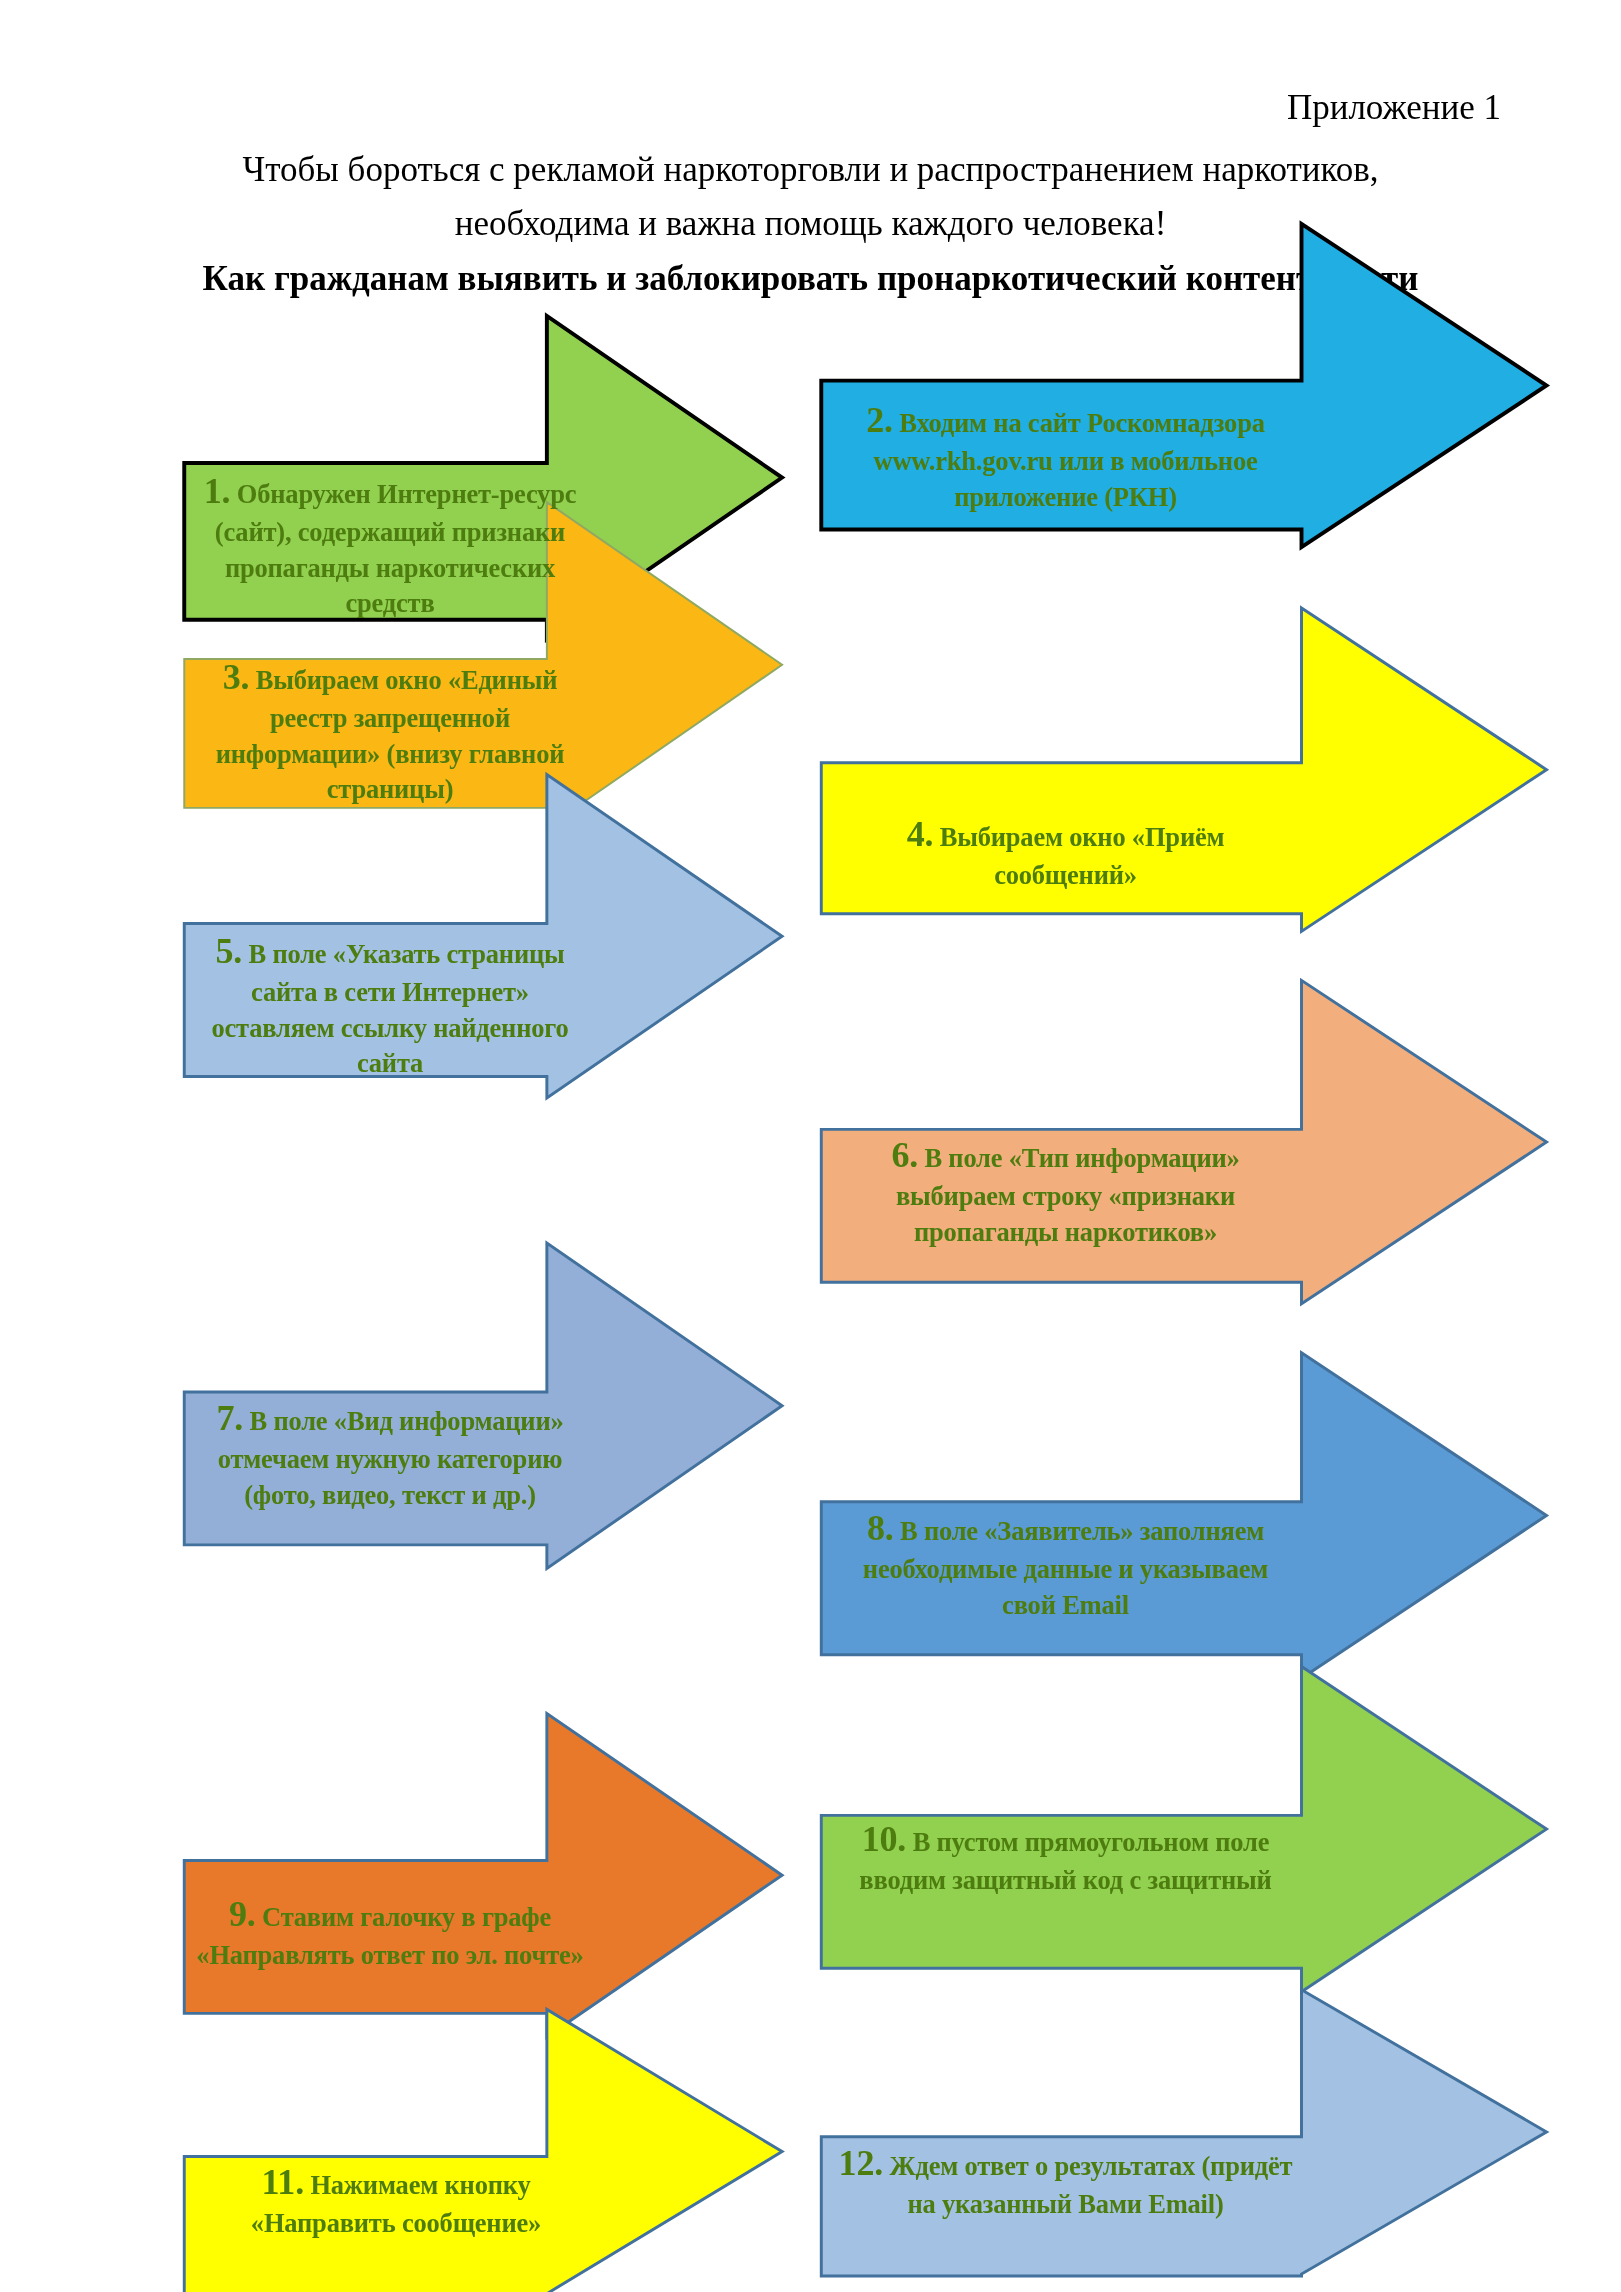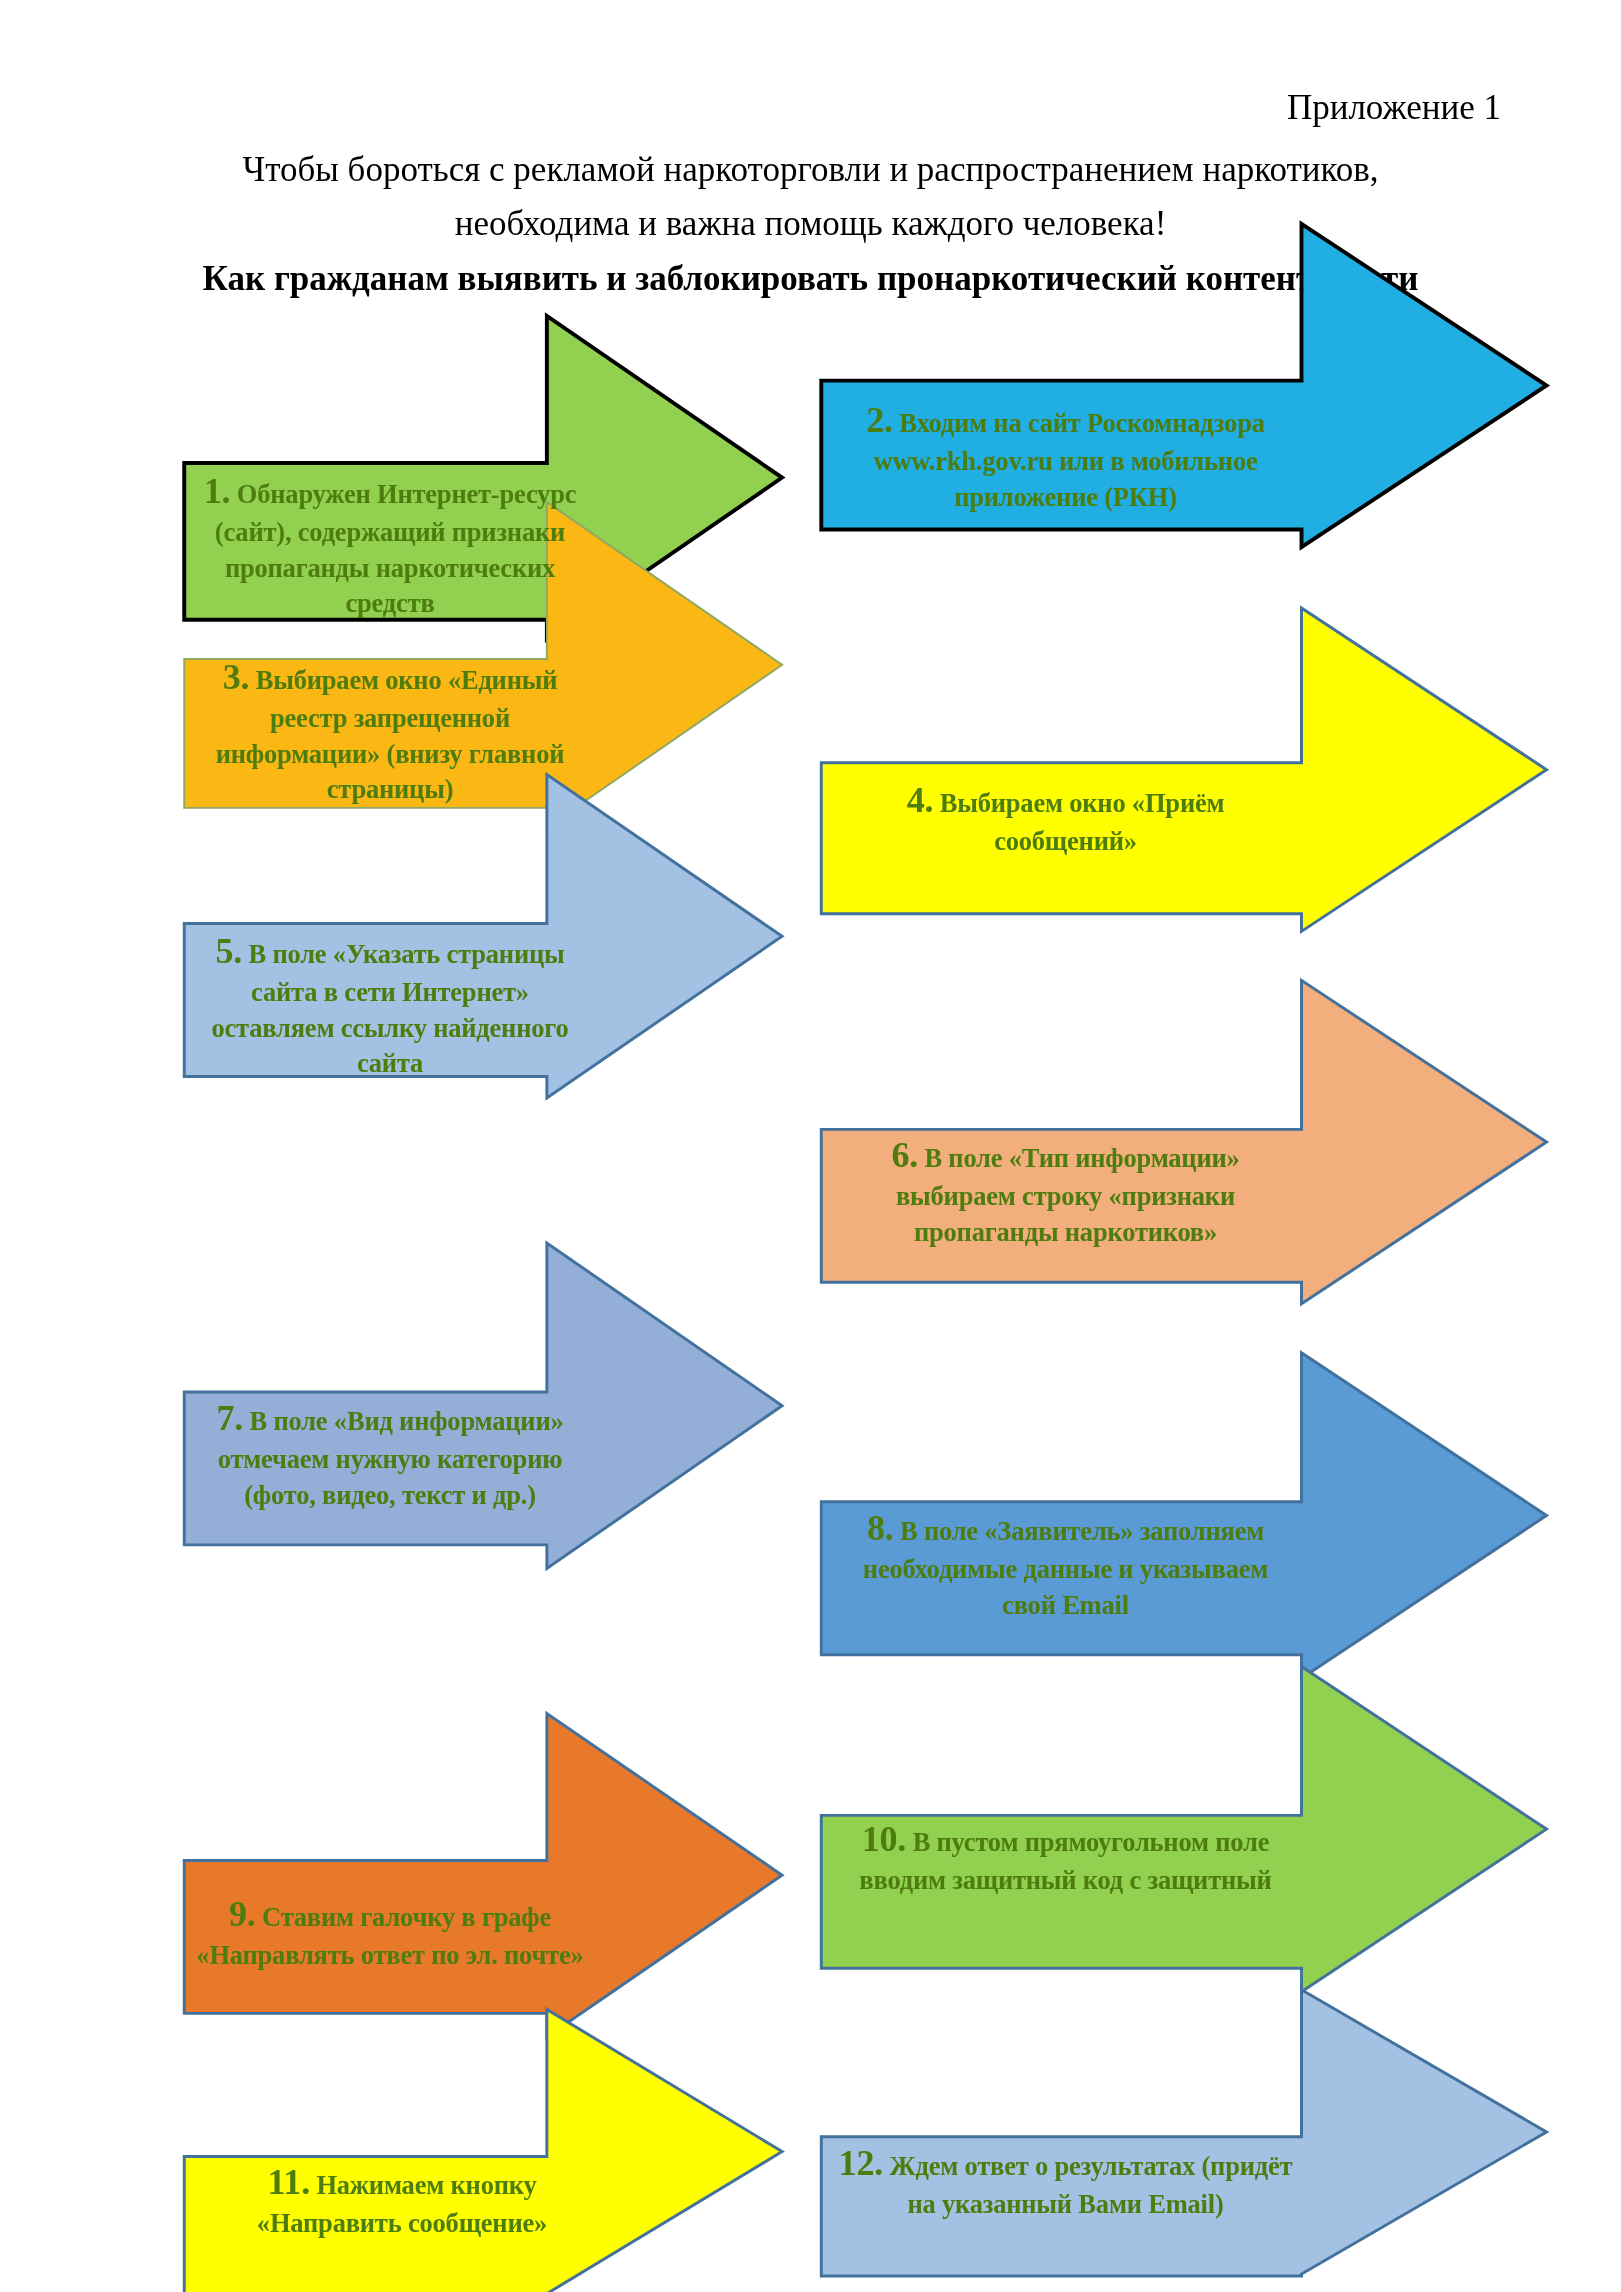--- a/index.html
+++ b/index.html
@@ -111,42 +111,42 @@
   <div id="labels">
       <div class="lbl-wrap" style="left: 194px; top: 461px; width: 392px; height: 167px;">
         <div class="arrow-label" style="font-size: 26.5px;"><span class="num">1.</span> <span>Обнаружен Интернет-ресурс (сайт), содержащий признаки пропаганды наркотических средств</span></div>
       </div>
       <div class="lbl-wrap" style="left: 835px; top: 392px; width: 461px; height: 127px;">
         <div class="arrow-label" style="font-size: 26.5px;"><span class="num">2.</span> <span>Входим на сайт Роскомнадзора www.rkh.gov.ru или в мобильное приложение (РКН)</span></div>
       </div>
       <div class="lbl-wrap" style="left: 194px; top: 647px; width: 392px; height: 167px;">
         <div class="arrow-label" style="font-size: 26.5px;"><span class="num">3.</span> <span>Выбираем окно «Единый реестр запрещенной информации» (внизу главной страницы)</span></div>
       </div>
-      <div class="lbl-wrap" style="left: 835px; top: 774px; width: 461px; height: 88px;">
+      <div class="lbl-wrap" style="left: 835px; top: 808px; width: 461px; height: 88px;">
         <div class="arrow-label" style="font-size: 26.5px;"><span class="num">4.</span> <span>Выбираем окно «Приём сообщений»</span></div>
       </div>
       <div class="lbl-wrap" style="left: 194px; top: 921px; width: 392px; height: 167px;">
         <div class="arrow-label" style="font-size: 26.5px;"><span class="num">5.</span> <span>В поле «Указать страницы сайта в сети Интернет» оставляем ссылку найденного сайта</span></div>
       </div>
       <div class="lbl-wrap" style="left: 835px; top: 1127px; width: 461px; height: 127px;">
         <div class="arrow-label" style="font-size: 26.5px;"><span class="num">6.</span> <span>В поле «Тип информации» выбираем строку «признаки пропаганды наркотиков»</span></div>
       </div>
       <div class="lbl-wrap" style="left: 194px; top: 1390px; width: 392px; height: 127px;">
         <div class="arrow-label" style="font-size: 26.5px;"><span class="num">7.</span> <span>В поле «Вид информации» отмечаем нужную категорию (фото, видео, текст и др.)</span></div>
       </div>
       <div class="lbl-wrap" style="left: 835px; top: 1500px; width: 461px; height: 127px;">
         <div class="arrow-label" style="font-size: 26.5px;"><span class="num">8.</span> <span>В поле «Заявитель» заполняем необходимые данные и указываем свой Email</span></div>
       </div>
       <div class="lbl-wrap" style="left: 194px; top: 1860px; width: 392px; height: 127px;">
         <div class="arrow-label" style="font-size: 26.5px; margin-top: 16px;"><span class="num">9.</span> <span>Ставим галочку в графе «Направлять ответ по эл. почте»</span></div>
       </div>
       <div class="lbl-wrap" style="left: 835px; top: 1813px; width: 461px; height: 88px;">
         <div class="arrow-label" style="font-size: 26.5px;"><span class="num">10.</span> <span>В пустом прямоугольном поле вводим защитный код с защитный</span></div>
       </div>
-      <div class="lbl-wrap" style="left: 206px; top: 2156px; width: 392px; height: 88px; align-items: center;">
+      <div class="lbl-wrap" style="left: 200px; top: 2156px; width: 392px; height: 88px; align-items: center;">
         <div class="arrow-label" style="font-size: 26.5px;"><span class="num">11.</span> <span>Нажимаем кнопку «Направить сообщение»</span></div>
       </div>
       <div class="lbl-wrap" style="left: 835px; top: 2137px; width: 461px; height: 88px;">
         <div class="arrow-label" style="font-size: 26.5px;"><span class="num">12.</span> <span>Ждем ответ о результатах (придёт на указанный Вами Email)</span></div>
       </div>
     </div>
 
 </div>
 
 

